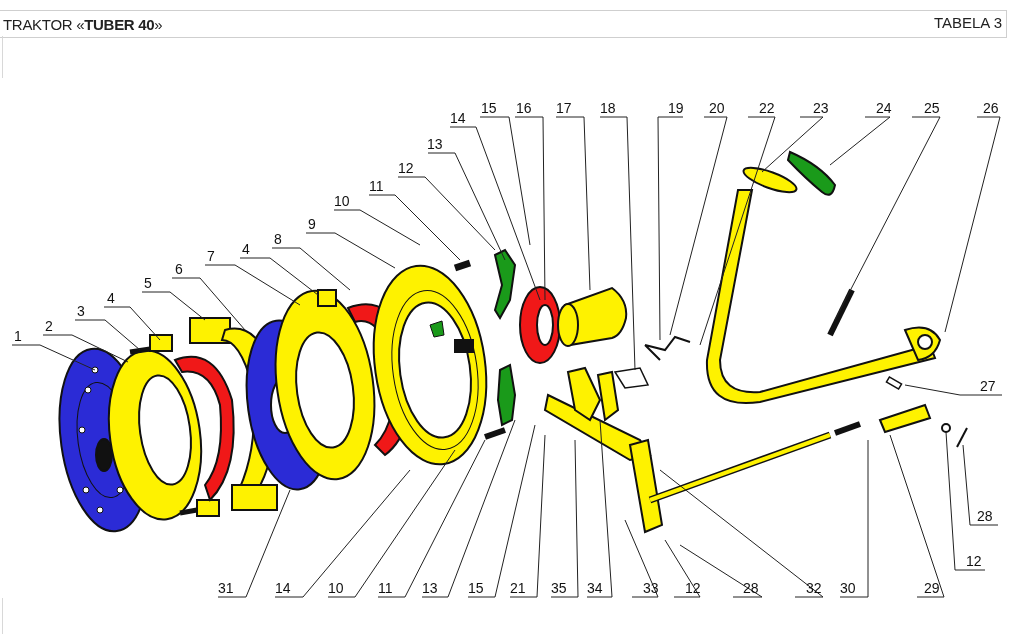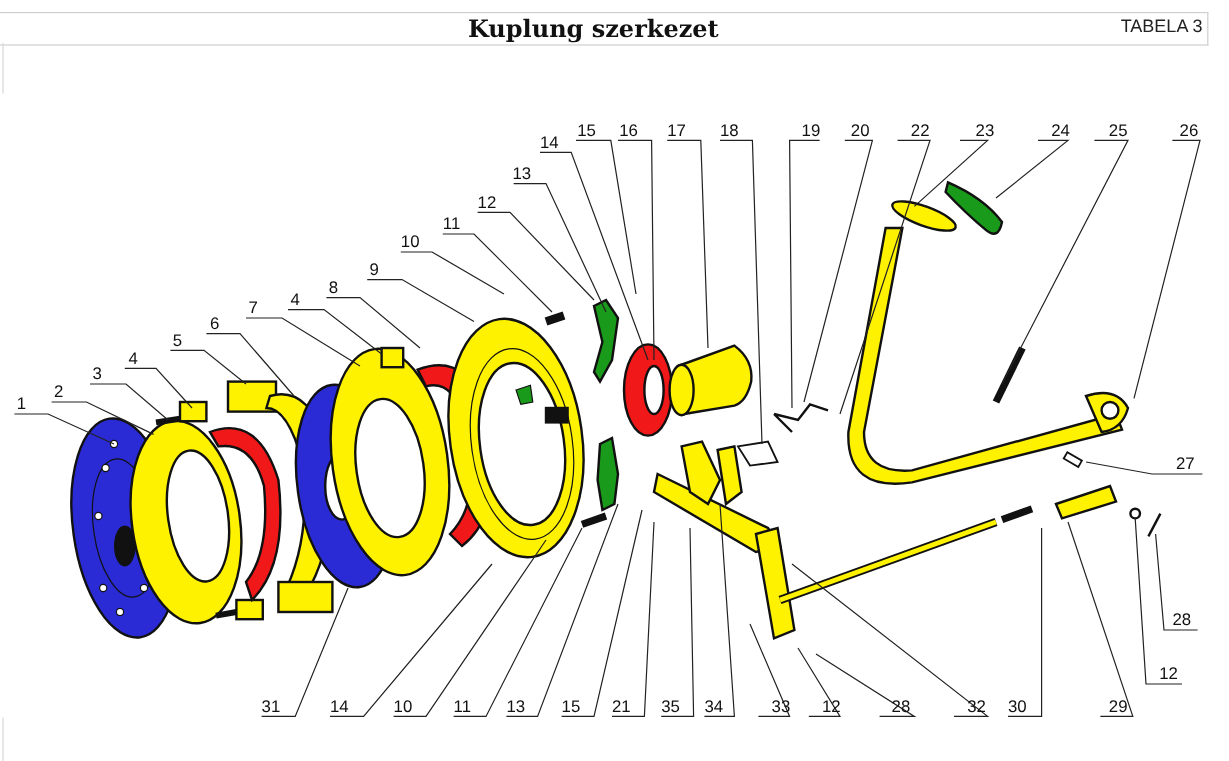--- a/index.html
+++ b/index.html
@@ -12,21 +12,21 @@
   .vline{position:absolute;left:2px;top:36px;width:1px;height:42px;background:#d8d8d8;}
   .vline2{position:absolute;left:2px;top:598px;width:1px;height:36px;background:#d8d8d8;}
   svg.diagram{position:absolute;left:0;top:0;}
   .lbl{font-family:"Liberation Sans",sans-serif;font-size:14px;fill:#111;}
   .lead{stroke:#222;stroke-width:1;fill:none;}
 </style>
 </head>
 <body>
 
 <div class="header">
-  <span class="hdr-title">Kuplung szerkezet</span>
+  <span class="hdr-left"><span>TRAKTOR «</span><b>TUBER  40</b><span>»</span></span>
   <span class="hdr-right">TABELA 3</span>
 </div>
 <div class="vline"></div>
 <div class="vline2"></div>
 
 <svg class="diagram" width="1024" height="634" viewBox="0 0 1024 634">
   <g stroke="#111" stroke-width="2">
 
     <g>
       <ellipse cx="104" cy="440" rx="43" ry="92" transform="rotate(-8 104 440)" fill="#2b2bd6"></ellipse>

